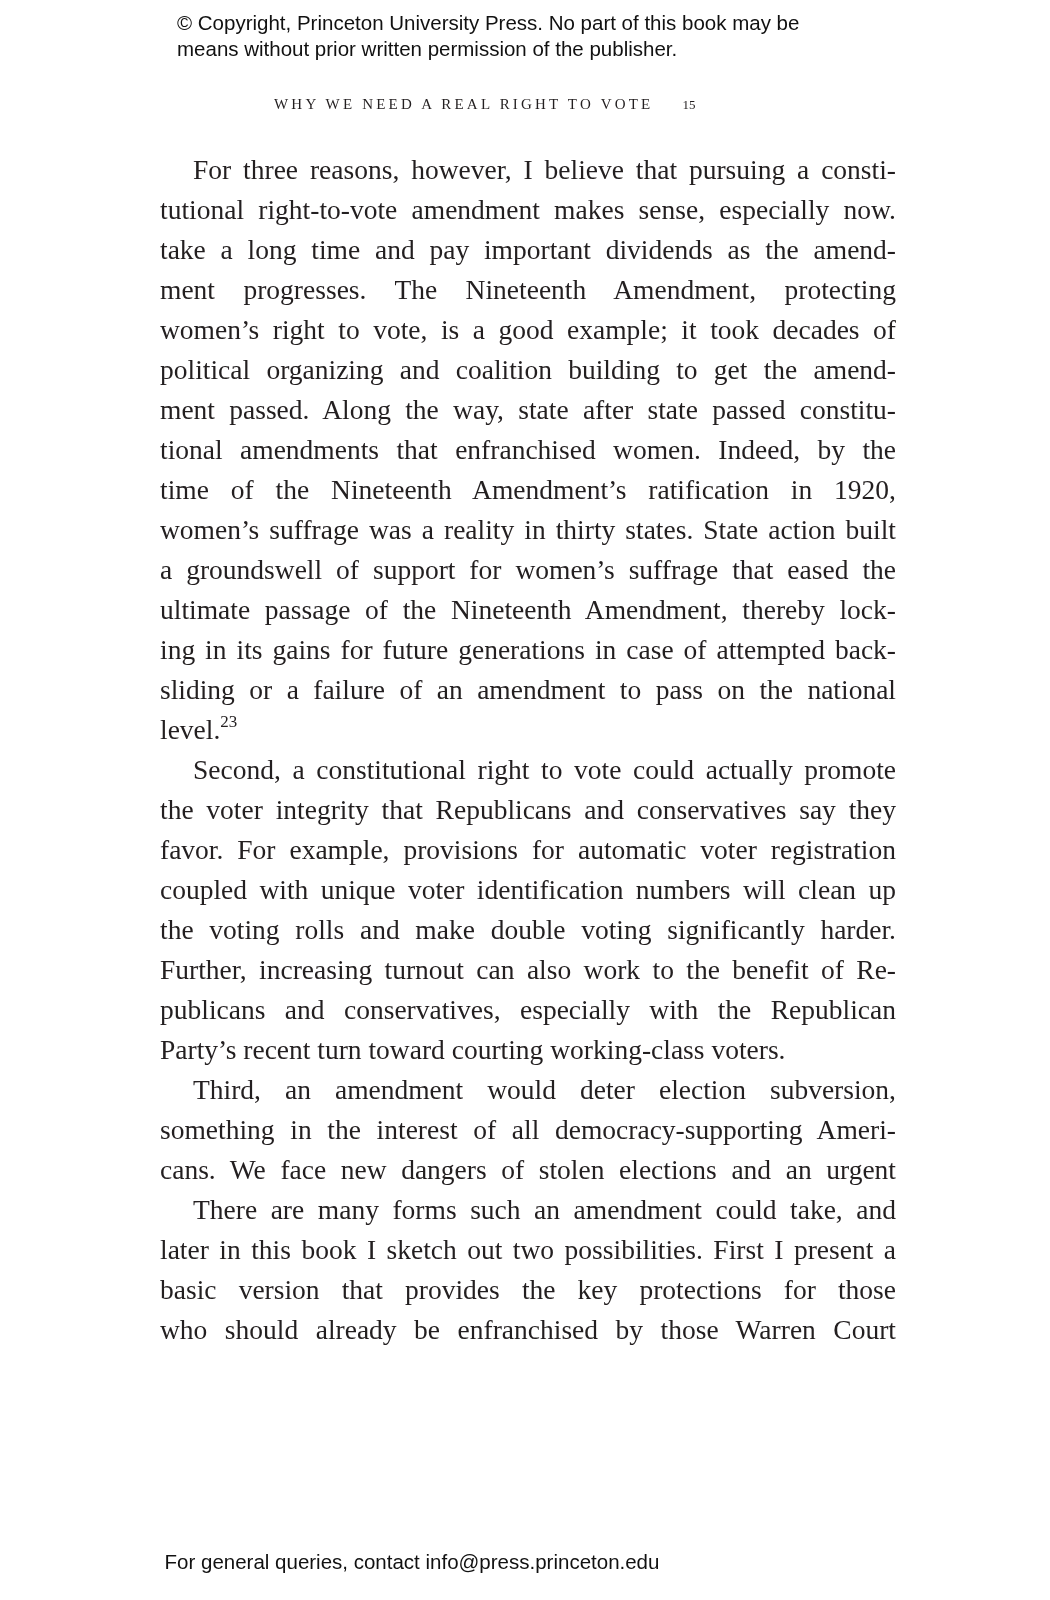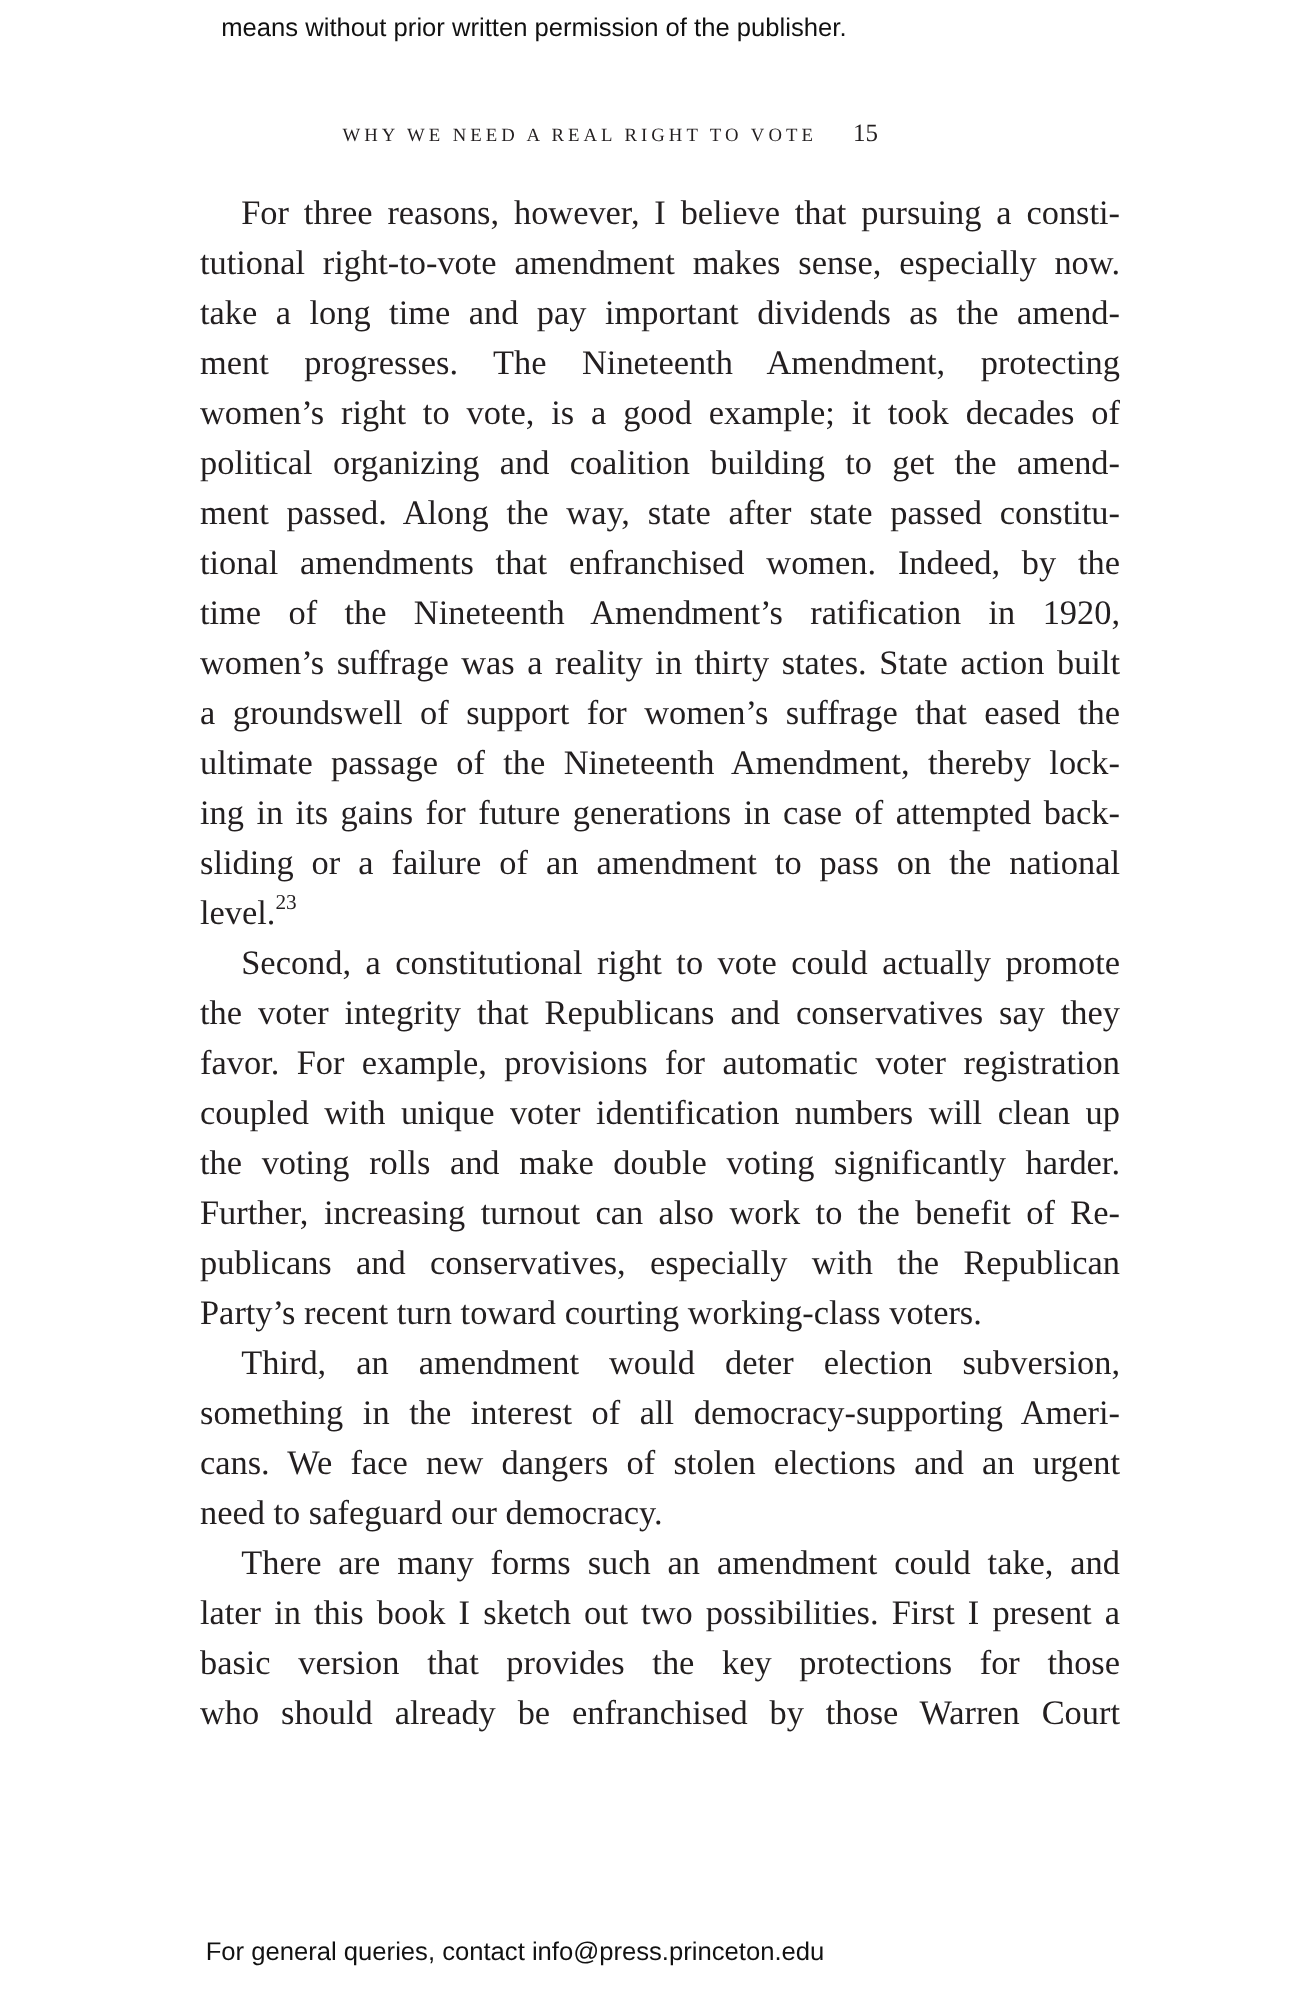--- a/index.html
+++ b/index.html
@@ -7,21 +7,21 @@
   .notice {
     position: absolute; left: 177px; top: 10px; width: 700px;
     font-family: "Liberation Sans", sans-serif; font-size: 20.5px; line-height: 26px; color: #111;
   }
   .notice div { white-space: nowrap; }
   .running-head {
     position: absolute; left: 274px; top: 96px;
     font-family: "Liberation Serif", serif; font-size: 15px; letter-spacing: 3.2px; color: #231f20;
     white-space: nowrap;
   }
-  .running-head .folio { margin-left: 22px; letter-spacing: 0; font-size: 20px; }
+  .running-head .folio { margin-left: 22px; letter-spacing: 0; font-size: 13px; }
   .body-text {
     position: absolute; left: 160px; top: 150px; width: 736px;
     font-family: "Liberation Serif", serif; font-size: 27.5px; color: #231f20;
   }
   .line {
     height: 40px; line-height: 40px; text-align: justify; text-align-last: justify;
     white-space: nowrap; overflow: visible;
   }
   .line.last { text-align-last: left; }
   .line.indent { padding-left: 33px; }
@@ -29,20 +29,21 @@
   .footer {
     position: absolute; left: 0; width: 840px; top: 1550px; text-align: center;
     font-family: "Liberation Sans", sans-serif; font-size: 20.5px; color: #111;
   }
   .footer span { position: relative; left: -8px; }
 </style>
 </head>
 <body>
 
 <div class="notice">
+  <div>© Copyright, Princeton University Press. No part of this book may be</div>
   <div>means without prior written permission of the publisher.</div>
 </div>
 
 <div class="running-head">
   <span>WHY WE NEED A REAL RIGHT TO VOTE</span>
   <span class="folio">15</span>
 </div>
 
 <div class="body-text">
 
@@ -72,21 +73,20 @@
     <div class="line">the voting rolls and make double voting significantly harder.</div>
     <div class="line">Further, increasing turnout can also work to the benefit of Re-</div>
     <div class="line">publicans and conservatives, especially with the Republican</div>
     <div class="line last">Party’s recent turn toward courting working-class voters.</div>
   </div>
 
   <div>
     <div class="line indent">Third, an amendment would deter election subversion,</div>
     <div class="line">something in the interest of all democracy-supporting Ameri-</div>
     <div class="line">cans. We face new dangers of stolen elections and an urgent</div>
-    <div class="line last">need to safeguard our democracy.</div>
   </div>
 
   <div>
     <div class="line indent">There are many forms such an amendment could take, and</div>
     <div class="line">later in this book I sketch out two possibilities. First I present a</div>
     <div class="line">basic version that provides the key protections for those</div>
     <div class="line">who should already be enfranchised by those Warren Court</div>
   </div>
 </div>
 

